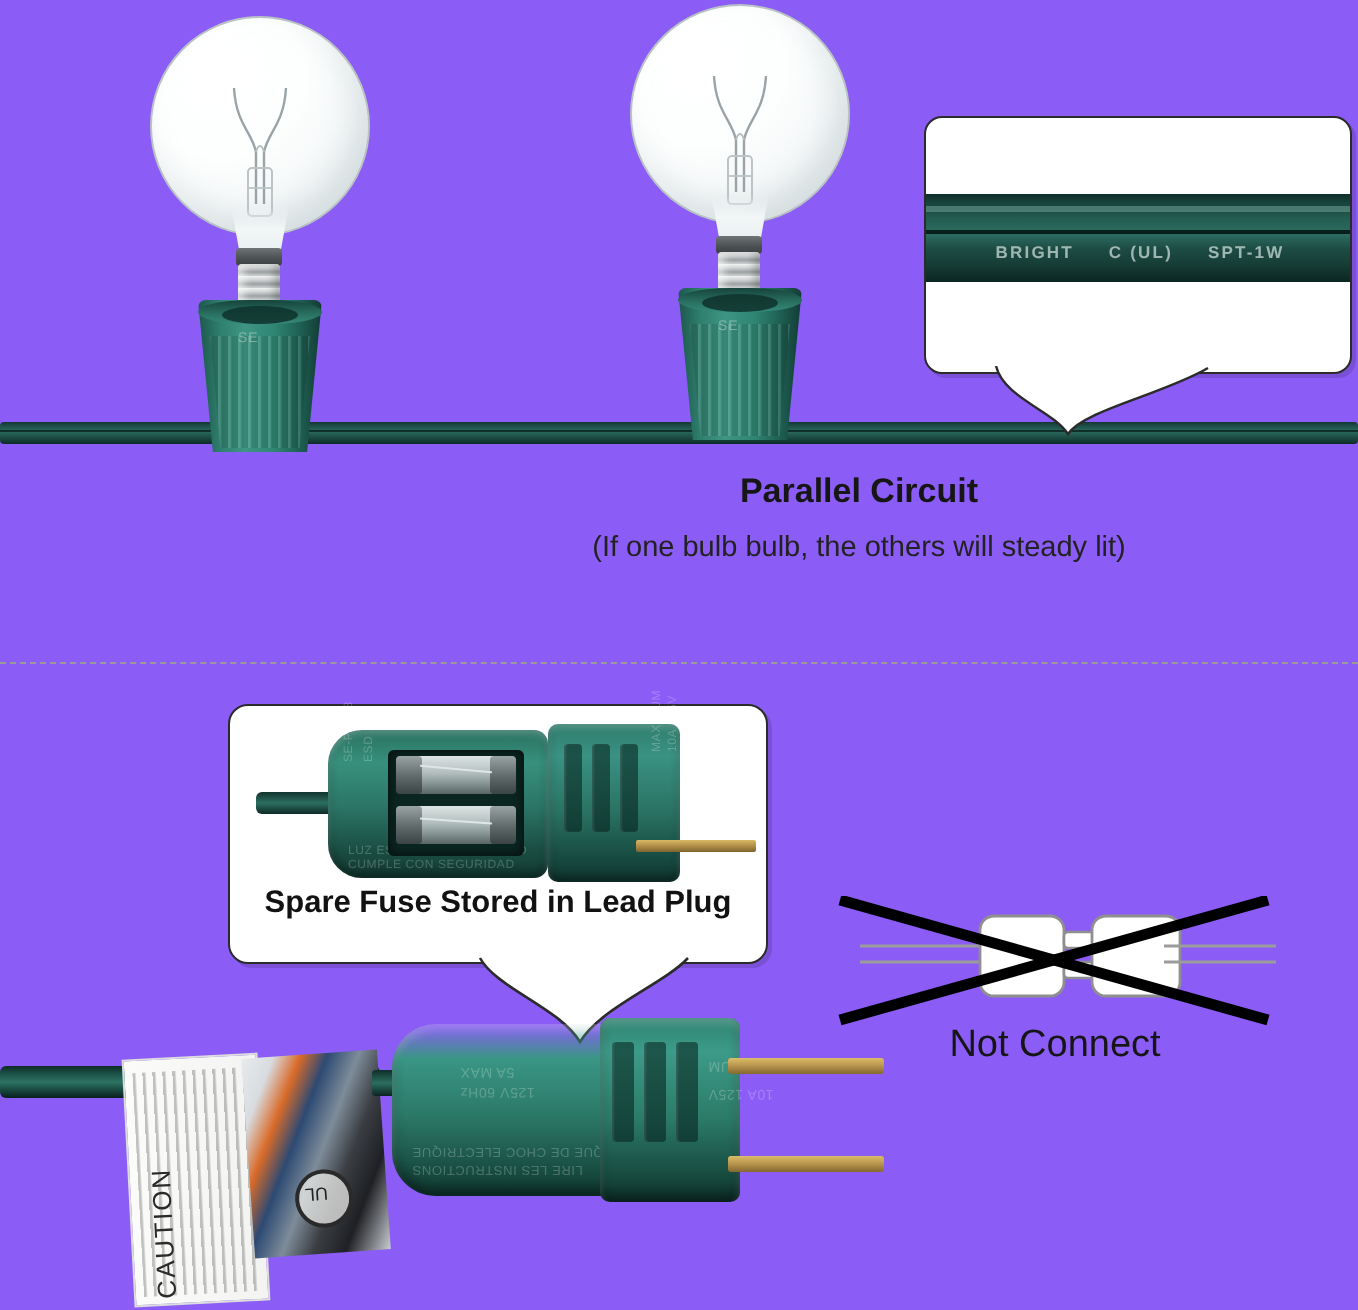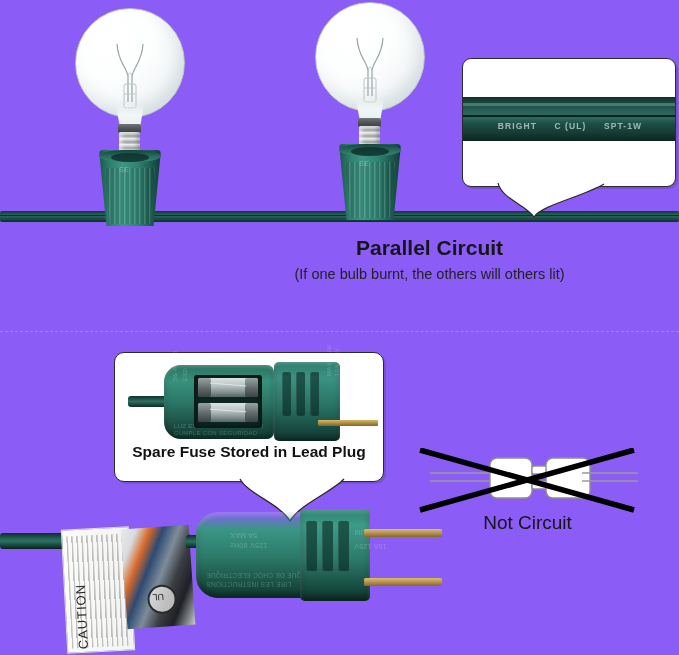--- a/index.html
+++ b/index.html
@@ -189,21 +189,21 @@
   }
 
   
   .parallel-title {
     position: absolute;
     left: 0; top: 236px;
     width: 679px;
     text-align: center;
     padding-left: 180px;
     box-sizing: border-box;
-    font-size: 21px;
+    font-size: 17px;
     font-weight: bold;
     color: #161616;
   }
   .parallel-sub {
     position: absolute;
     left: 0; top: 266px;
     width: 679px;
     text-align: center;
     padding-left: 180px;
     box-sizing: border-box;
@@ -488,21 +488,21 @@
       <span>C (UL)</span>
       <span>SPT-1W</span>
     </div>
   </div>
 
   <svg class="callout-tail" viewBox="0 0 110 36">
     <path d="M2 0 C6 16, 30 22, 38 34 C46 22, 86 14, 108 1" fill="#ffffff" stroke="#2b2b2b" stroke-width="1.2"></path>
   </svg>
 
   <div class="parallel-title">Parallel Circuit</div>
-  <div class="parallel-sub">(If one bulb burnt, the others will others lit)</div>
+  <div class="parallel-sub">(If one bulb bulb, the others will steady lit)</div>
 
   <div class="divider"></div>
 
   <div class="callout-fuse">
     <div class="callout-fuse-caption">Spare Fuse Stored in Lead Plug</div>
   </div>
 
   <div class="plug-top">
     <div class="plug-cordA"></div>
     <div class="plug-bodyA">
@@ -550,21 +550,21 @@
 
       <rect x="134" y="10" width="44" height="40" rx="7" fill="#ffffff" stroke="#8f8f8f" stroke-width="1.4"></rect>
 
       <line x1="170" y1="25" x2="226" y2="25" stroke="#9b9b9b" stroke-width="1.4"></line>
       <line x1="170" y1="33" x2="226" y2="33" stroke="#9b9b9b" stroke-width="1.4"></line>
 
       <line x1="8" y1="62" x2="222" y2="2" stroke="#000000" stroke-width="5.5"></line>
       <line x1="8" y1="2" x2="222" y2="62" stroke="#000000" stroke-width="5.5"></line>
     </svg>
   </div>
-  <div class="nc-label">Not Circuit</div>
+  <div class="nc-label">Not Connect</div>
 
   <div class="plugB-cord"></div>
 
   <div class="tag-white">
     <div class="tag-lines"></div>
     <div class="tag-caution">CAUTION</div>
   </div>
 
   <div class="tag-color">
     <div class="tag-ul"></div>

